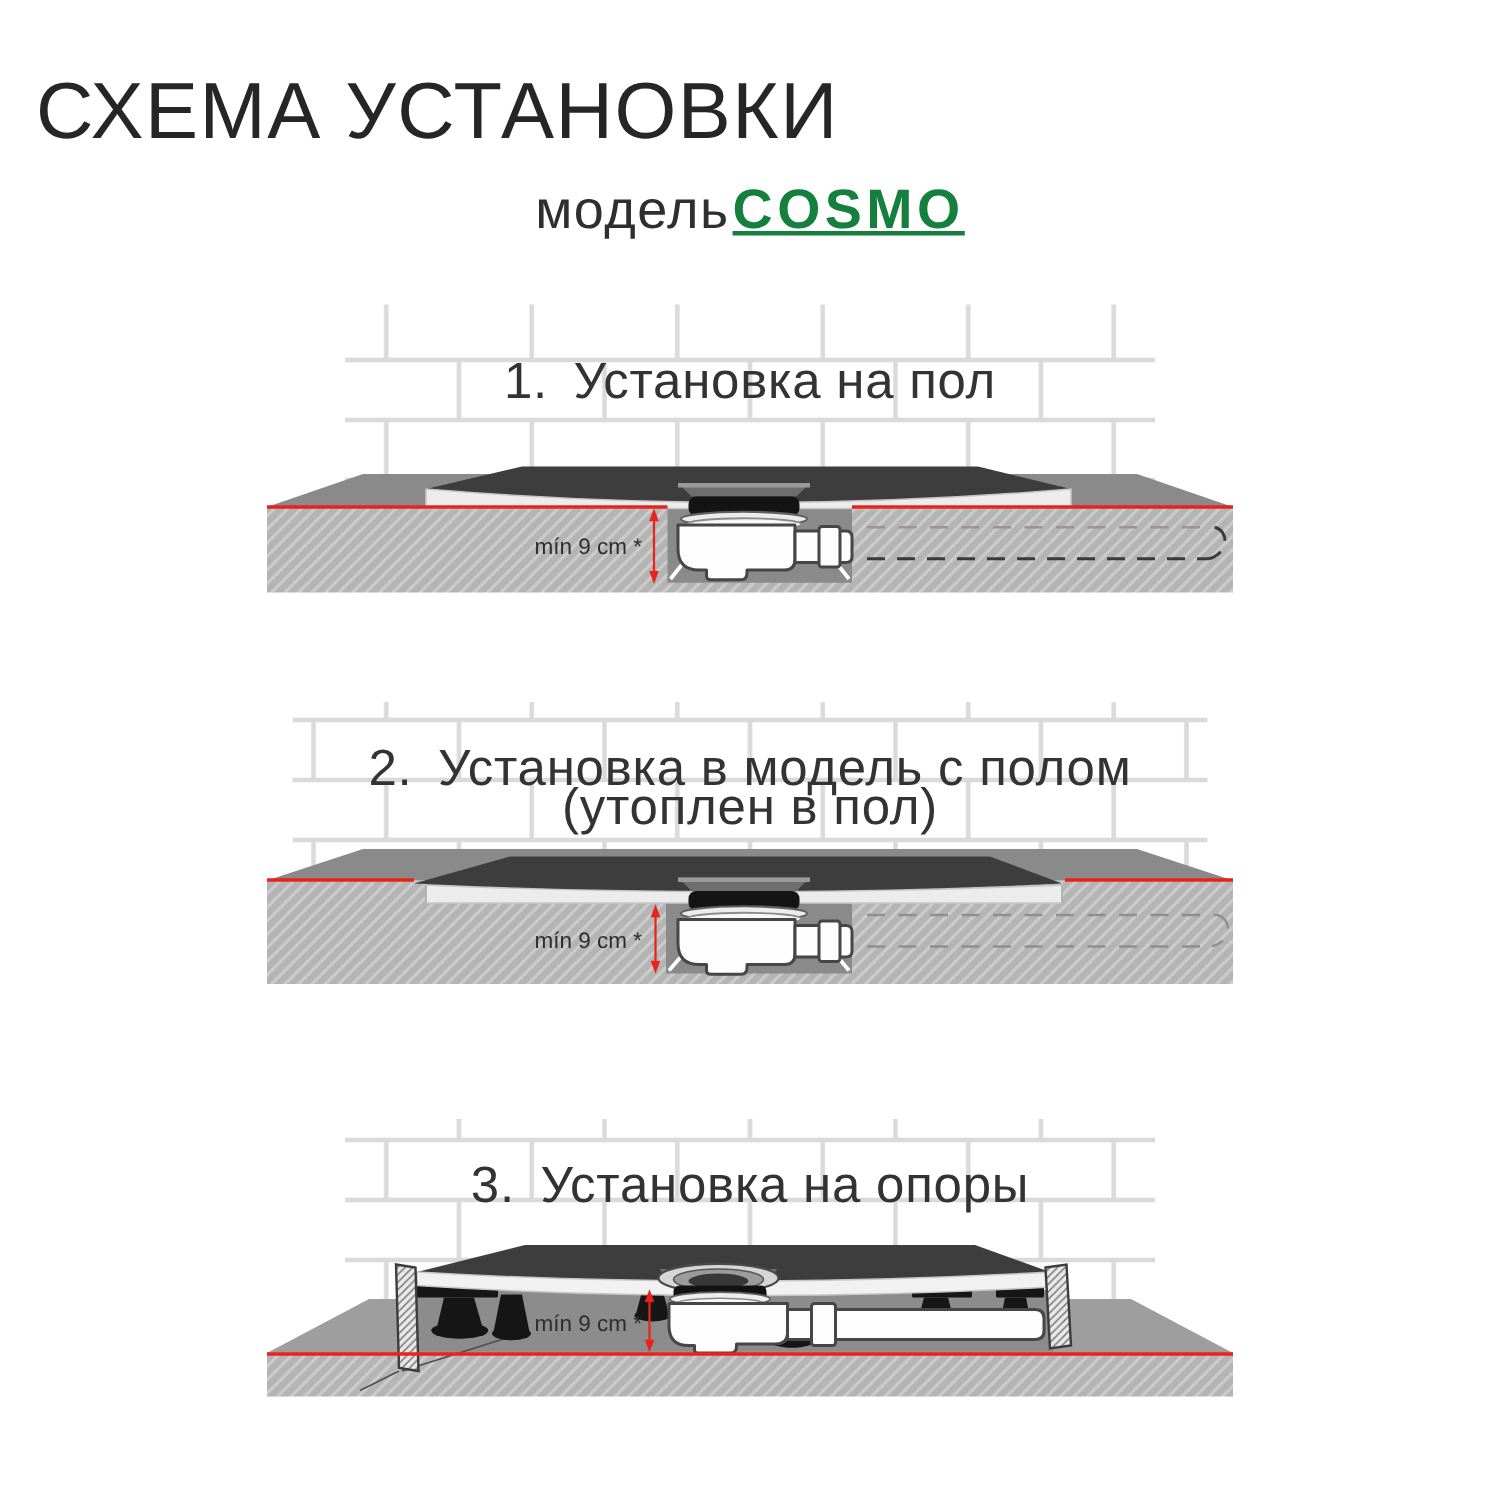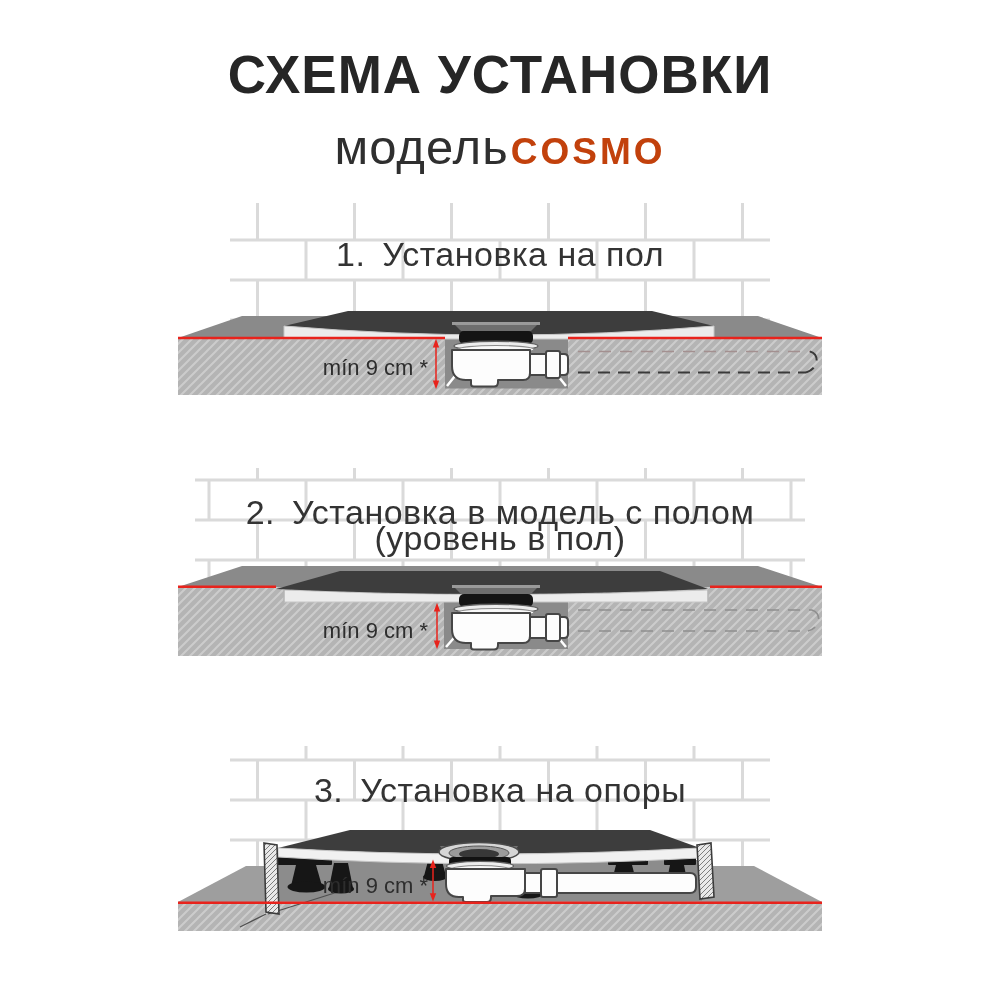--- a/index.html
+++ b/index.html
@@ -6,29 +6,29 @@
     --red_accent:#e8231c; --tray_dark:#3d3d3d; --tray_light:#ececec;
     --floor_top:#8a8a8a; --floor_top_light:#9e9e9e; --floor_face:#b4b4b4;
     --hatch_line:#cccccc; --shadow:#8c8c8c; --grout:#dadada;
     --outline:#464646; --text_dark:#262626; --heading:#333333;
     --dashed:#3a3a3a; --dashed_faded:#a39090;
   }
   html,body{margin:0;padding:0;}
   body{width:1000px;height:1000px;background:#ffffff;position:relative;overflow:hidden;
        font-family:"Liberation Sans","DejaVu Sans",sans-serif;}
   .abs{position:absolute;}
-  .page-title{left:0;right:0;top:44px;text-align:center;font-size:53px;font-weight:bold;
-      letter-spacing:1px;color:var(--text_dark);}
+  .page-title{left:0;right:0;top:44px;font-size:53px;font-weight:normal;
+      letter-spacing:1px;color:var(--text_dark);padding-left:24px;}
   .subtitle{left:0;right:0;top:119px;text-align:center;color:#2f2f2f;}
-  .subtitle .lbl{font-size:49px;font-weight:normal;letter-spacing:1px;}
-  .subtitle .mdl{font-size:37px;font-weight:bold;letter-spacing:3px;color:#c2410c;margin-left:2px;}
+  .subtitle .lbl{font-size:36px;font-weight:normal;letter-spacing:1px;}
+  .subtitle .mdl{font-size:37px;font-weight:bold;letter-spacing:3px;color:#15803d;margin-left:2px;text-decoration:underline;}
   .sec-heading{left:0;right:0;text-align:center;font-size:34px;color:var(--heading);
       letter-spacing:0.5px;line-height:1;}
   .sec-heading .num{margin-right:17px;}
-  .dim-label{right:572px;font-size:22px;color:#2d2d2d;line-height:1;white-space:nowrap;}
+  .dim-label{right:572px;font-size:15px;color:#2d2d2d;line-height:1;white-space:nowrap;}
   svg{position:absolute;left:0;top:0;}
   .f-tiles{fill:url(#tiles);} .f-hatch{fill:url(#hatch);} .f-hatch2{fill:url(#hatch2);stroke:#3c3c3c;stroke-width:1.6;}
   .f-floor{fill:var(--floor_top);} .f-floor3{fill:var(--floor_top_light);} .f-shadow{fill:var(--shadow);}
   .f-dark{fill:var(--tray_dark);} 
   .f-light{fill:var(--tray_light);stroke:#c6c6c6;stroke-width:1;}
   .f-white{fill:#fdfdfd;stroke:var(--outline);stroke-width:2;stroke-linejoin:round;}
   .f-black{fill:#161616;}
   .s-red{stroke:var(--red_accent);stroke-width:2.4;fill:none;}
   .s-red-thin{stroke:var(--red_accent);stroke-width:1.5;fill:none;}
   .f-red{fill:var(--red_accent);}
@@ -201,21 +201,21 @@
   <span class="lbl">модель</span><span class="mdl">COSMO</span>
 </div>
 
 <div class="abs sec-heading" style="top:237px;">
   <span class="num">1.</span><span>Установка на пол</span>
 </div>
 <div class="abs sec-heading" style="top:495px;">
   <span class="num">2.</span><span>Установка в модель с полом</span>
 </div>
 <div class="abs sec-heading" style="top:521px;">
-  <span>(уровень в пол)</span>
+  <span>(утоплен в пол)</span>
 </div>
 <div class="abs sec-heading" style="top:757px;margin-top:16px;">
   <span class="num">3.</span><span>Установка на опоры</span>
 </div>
 
 <div class="abs dim-label" style="top:357px;">mín 9 cm *</div>
 <div class="abs dim-label" style="top:620px;">mín 9 cm *</div>
 <div class="abs dim-label" style="top:875px;">mín 9 cm *</div>
 
 </body></html>

